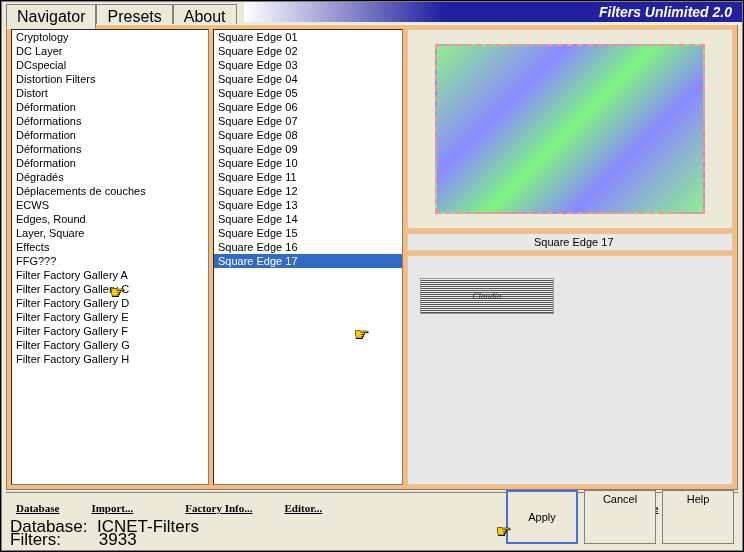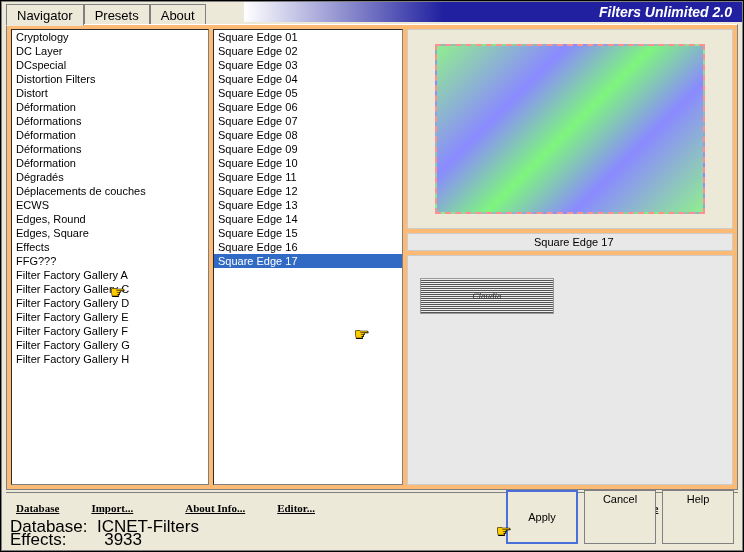--- a/index.html
+++ b/index.html
@@ -1,19 +1,19 @@
 <!DOCTYPE html>
 <html><head>
 <meta charset="utf-8">
 <style>
 * { box-sizing: border-box; margin: 0; padding: 0; font-family: "Tahoma", "Segoe UI", sans-serif; }
 body { background: #000; width: 744px; height: 552px; overflow: hidden; }
 .frame { position: absolute; top: 1px; left: 1px; width: 742px; height: 550px; background: #ece9d8; border: 1px solid #808080; }
 .header { position: relative; height: 22px; background: #ece9d8; }
-.tabs { position: absolute; top: 2px; left: 4px; display: flex; font-size: 13px; }
+.tabs { position: absolute; top: 2px; left: 4px; display: flex; font-size: 16px; }
 .tab { padding: 3px 10px 2px; border: 1px solid #808080; border-bottom: none; background: #ece9d8; margin-right: 0; position: relative; }
 .tab.active { background: #ece9d8; z-index: 2; border-bottom: 1px solid #ece9d8; margin-bottom: -1px; font-weight: normal; }
 .title-bar { position: absolute; right: 0; top: 0; height: 20px; width: 498px; background: linear-gradient(90deg, #fff 0%, #2020a0 40%, #2020a0 100%); display: flex; align-items: center; justify-content: flex-end; padding-right: 10px; }
 .title-text { color: #fff; font-style: italic; font-weight: bold; font-size: 14px; }
 .main { position: absolute; top: 22px; left: 4px; right: 4px; bottom: 60px; border: 1px solid #808080; background: #fdba74; display: flex; border-top: 1px solid #fff; }
 .nav-list { width: 198px; background: #fff; border: 1px inset #808080; margin: 4px; overflow-y: scroll; font-size: 11px; position: relative; }
 .nav-list .item { padding: 1px 4px; white-space: nowrap; cursor: default; }
 .filter-list { width: 190px; background: #fff; border: 1px inset #808080; margin: 4px 4px 4px 0; overflow-y: scroll; font-size: 11px; }
 .filter-list .item { padding: 1px 4px; cursor: default; }
 .filter-list .item.sel { background: #316ac5; color: #fff; }
@@ -62,21 +62,21 @@
         <div class="item">Distort</div>
         <div class="item">Déformation</div>
         <div class="item">Déformations</div>
         <div class="item">Déformation</div>
         <div class="item">Déformations</div>
         <div class="item">Déformation</div>
         <div class="item">Dégradés</div>
         <div class="item">Déplacements de couches</div>
         <div class="item">ECWS</div>
         <div class="item">Edges, Round</div>
-        <div class="item">Edges, Square</div>
+        <div class="item">Layer, Square</div>
         <div class="item">Effects</div>
         <div class="item">FFG???</div>
         <div class="item">Filter Factory Gallery A</div>
         <div class="item">Filter Factory Gallery C</div>
         <div class="item">Filter Factory Gallery D</div>
         <div class="item">Filter Factory Gallery E</div>
         <div class="item">Filter Factory Gallery F</div>
         <div class="item">Filter Factory Gallery G</div>
         <div class="item">Filter Factory Gallery H</div>
       </div>
@@ -106,29 +106,29 @@
       <div class="filter-name-row">
         <span>Square Edge 17</span>
       </div>
       <div class="params"></div>
     </div>
   </div>
 
   <div class="button-row">
     <span class="link-btn">Database</span>
     <span class="link-btn">Import...</span>
-    <span class="link-btn" style="margin-left:20px">About Info...</span>
+    <span class="link-btn" style="margin-left:20px">Factory Info...</span>
     <span class="link-btn">Editor...</span>
     <span class="link-btn r">Randomize</span>
     <span class="link-btn">Reset</span>
   </div>
 
   <div class="status">
     <div><span>Database:</span>&nbsp;&nbsp;<span>ICNET-Filters</span></div>
-    <div><span>Effects:</span>&nbsp;&nbsp;&nbsp;&nbsp;&nbsp;&nbsp;&nbsp;&nbsp;<span>3933</span></div>
+    <div><span>Filters:</span>&nbsp;&nbsp;&nbsp;&nbsp;&nbsp;&nbsp;&nbsp;&nbsp;<span>3933</span></div>
   </div>
 
   <div class="bottom-btns">
     <div class="btn focus">Apply</div>
     <div class="btn">Cancel</div>
     <div class="btn">Help</div>
   </div>
 
   <div class="watermark" style="left:418px; top:276px;">Claudia</div>
   <div class="pointer" style="left:108px; top:283px;"></div>

